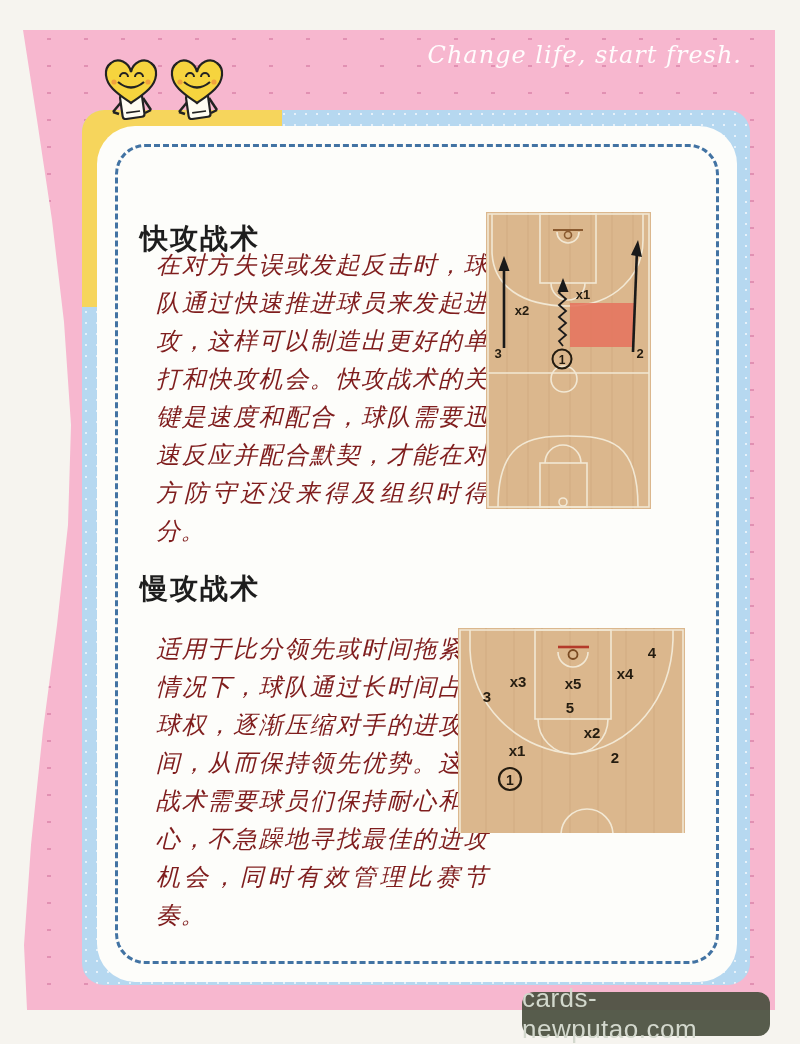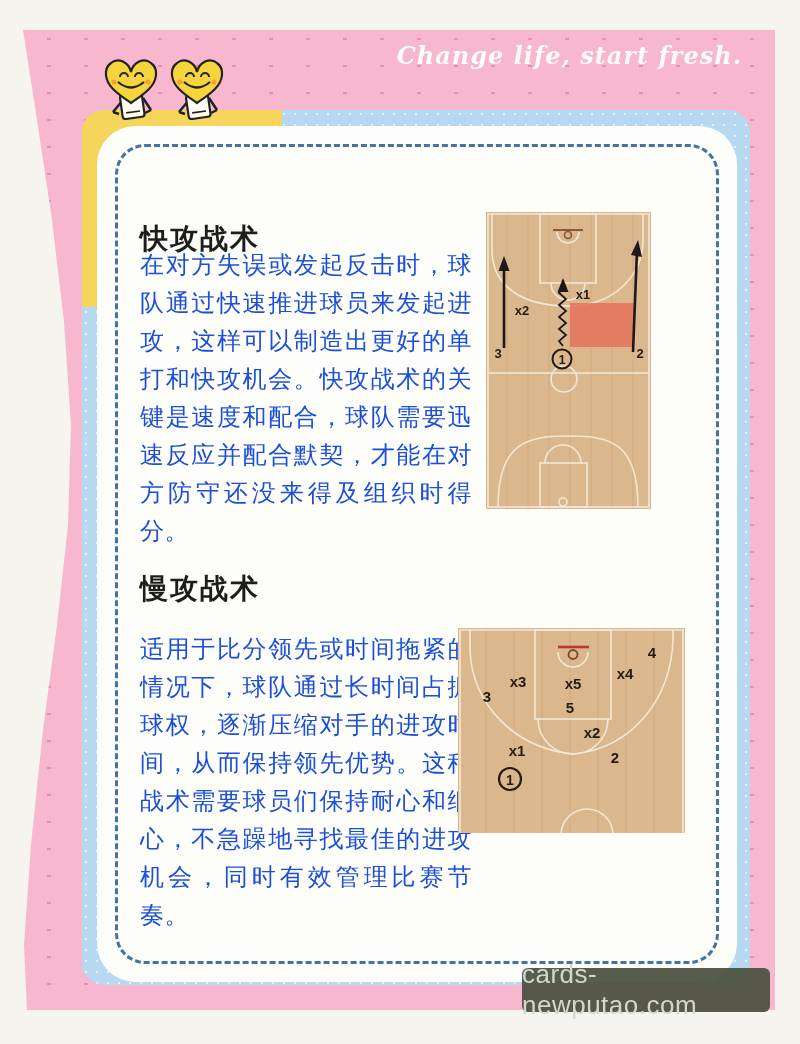--- a/index.html
+++ b/index.html
@@ -11,21 +11,21 @@
   .pink-bg {
     position:absolute; inset:0;
     background-color:#f7b7cf;
     background-image:radial-gradient(3.2px 1.6px at 12px 12px, rgba(209,112,156,.55) 62%, transparent 70%);
     background-size:37px 27px;
     clip-path:polygon(23px 30px, 775px 30px, 775px 1010px, 27px 1010px, 24px 945px, 31px 845px, 43px 730px, 57px 625px, 68px 525px, 71px 425px, 64px 322px, 52px 220px, 37px 120px);
   }
 
   
   .quote { position:absolute; top:40px; right:58px; text-align:left;
-    font-family:"DejaVu Serif", serif; font-style:italic; font-weight:bold;
+    font-family:"DejaVu Serif", serif; font-style:italic; font-weight:normal;
     font-size:24px; line-height:31px; color:rgba(255,255,255,.95); letter-spacing:1px; }
 
   
   .blue-layer { position:absolute; left:82px; top:110px; width:668px; height:875px;
     background-color:#b6d8f0; border-radius:22px;
     background-image:radial-gradient(2px 2px at 4px 4px, rgba(255,255,255,.65) 60%, transparent 72%);
     background-size:11px 11px; }
   .yellow-block { position:absolute; left:82px; top:110px; width:200px; height:197px;
     background:#f6d55c; border-top-left-radius:22px; }
 
@@ -34,31 +34,31 @@
   .dashed-frame { position:absolute; left:18px; top:18px; right:18px; bottom:18px;
     border:3px dashed #4273a3; border-radius:30px; }
 
   .hearts { position:absolute; left:99px; top:50px; display:flex; gap:2px; }
 
   .section-heading { position:absolute; left:140px; font-size:28px; font-weight:bold;
     color:#1d1d1d; letter-spacing:2px; }
   #heading-1 { top:192px;margin-top:28px; }
   #heading-2 { top:570px; }
 
-  .body-text { position:absolute; left:140px; width:332px; font-size:24px; line-height:38px;
-    color:#1d4ed8; letter-spacing:.5px; text-align:justify; }
+  .body-text { position:absolute; left:156px; width:332px; font-size:24px; line-height:38px;
+    color:#7f1d1d; letter-spacing:.5px; text-align:justify;font-style:italic; }
   #body-1 { top:246px; }
   #body-2 { top:630px; }
 
   .court { position:absolute; }
   #court-1 { left:486px; top:212px; }
   #court-2 { left:458px; top:628px; }
 
-  .watermark { position:absolute; left:522px; top:968px; width:248px; height:44px;
-    background:rgba(74,80,64,.93); border-radius:6px; display:flex; align-items:center;
+  .watermark { position:absolute; left:522px; top:992px; width:248px; height:44px;
+    background:rgba(74,80,64,.93); border-radius:12px; display:flex; align-items:center;
     justify-content:center; font-size:26px; color:#d3d8cd; letter-spacing:.5px; }
 
   .court-label { font-family:"Liberation Sans", sans-serif; font-weight:bold; fill:#241c10; }
   svg text { user-select:none; }
 </style>
 </head>
 <body>
 
 <div class="page">
 

